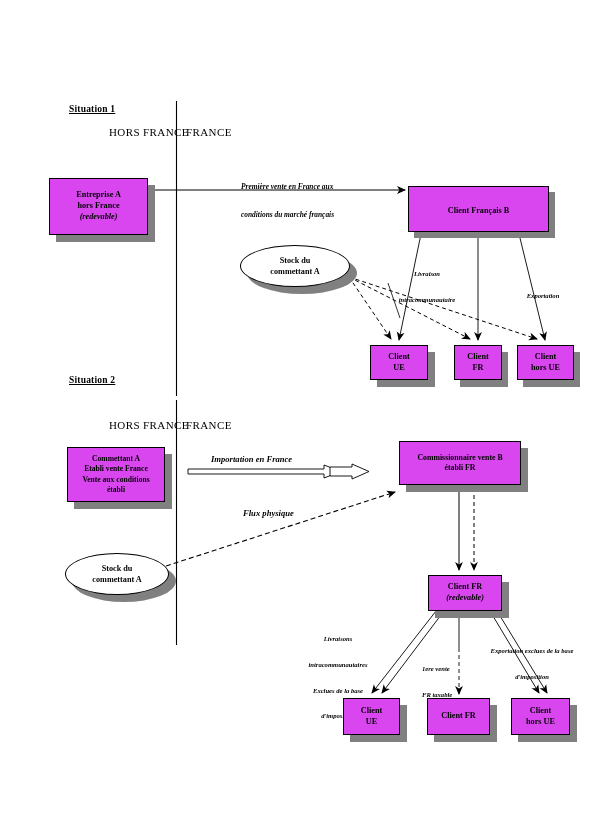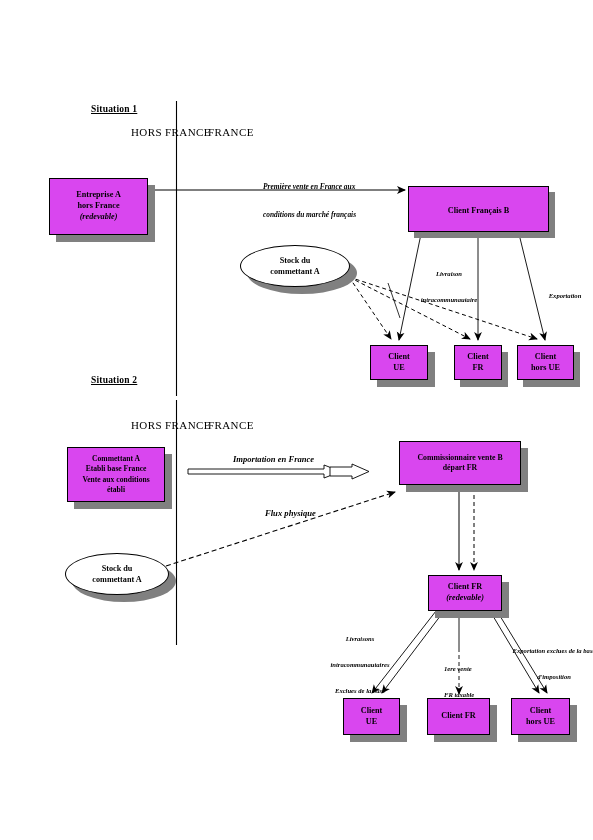--- a/index.html
+++ b/index.html
@@ -23,21 +23,20 @@
     height: 840px;
     pointer-events: none;
   }
   
   .lbl {
     position: absolute;
     font-family: "Liberation Serif", "DejaVu Serif", serif;
     color: #000;
     white-space: pre;
     line-height: 1.12;
-    margin-left: 22px;
   }
   .sit-title {
     font-weight: bold;
     font-size: 9.5px;
     text-decoration: underline;
     letter-spacing: 0.2px;
   }
   .zone {
     font-size: 11px;
     letter-spacing: 0.4px;
@@ -213,33 +212,33 @@
   </div>
 
   <div class="lbl sit-title" style="left:69px; top:375px;">Situation 2</div>
 
   <div class="lbl zone" style="left:109px; top:419px;">HORS FRANCE</div>
   <div class="lbl zone" style="left:186px; top:419px;">FRANCE</div>
 
   <div class="shadow" style="left:74px; top:454px; width:98px; height:55px;"></div>
   <div class="node" style="left:67px; top:447px; width:98px; height:55px; font-size:7.6px;">
     <div>Commettant A</div>
-    <div>Etabli base France</div>
+    <div>Etabli vente France</div>
     <div>Vente aux conditions</div>
     <div>établi</div>
   </div>
 
   <div class="lbl imp-note" style="left:211px; top:455px;">Importation en France</div>
 
   <div class="lbl imp-note" style="left:243px; top:509px;">Flux physique</div>
 
   <div class="shadow" style="left:406px; top:448px; width:122px; height:44px;"></div>
   <div class="node" style="left:399px; top:441px; width:122px; height:44px; font-size:7.8px;">
     <div>Commissionnaire vente B</div>
-    <div>départ FR</div>
+    <div>établi FR</div>
   </div>
 
   <div class="ellipse-shadow" style="left:72px; top:560px; width:104px; height:42px;"></div>
   <div class="ellipse" style="left:65px; top:553px; width:104px; height:42px;">
     <div>Stock du</div>
     <div>commettant A</div>
   </div>
 
   <div class="shadow" style="left:435px; top:582px; width:74px; height:36px;"></div>
   <div class="node" style="left:428px; top:575px; width:74px; height:36px;">

